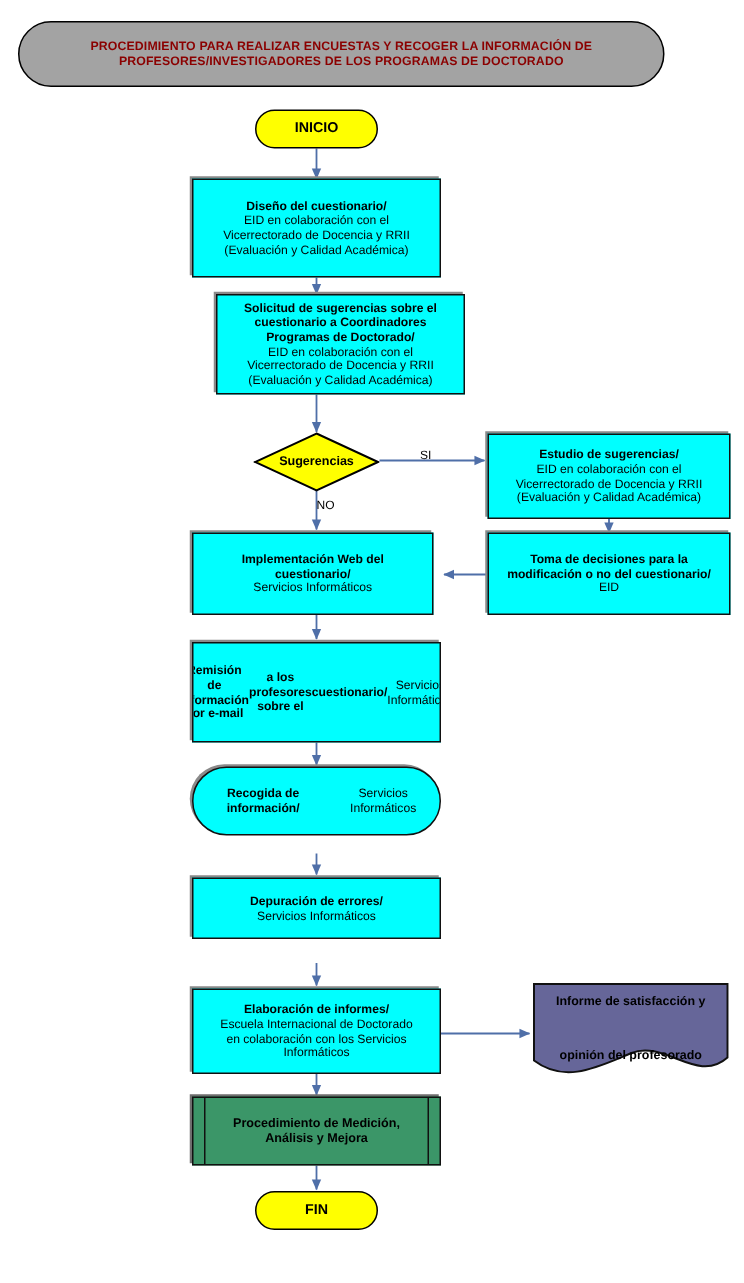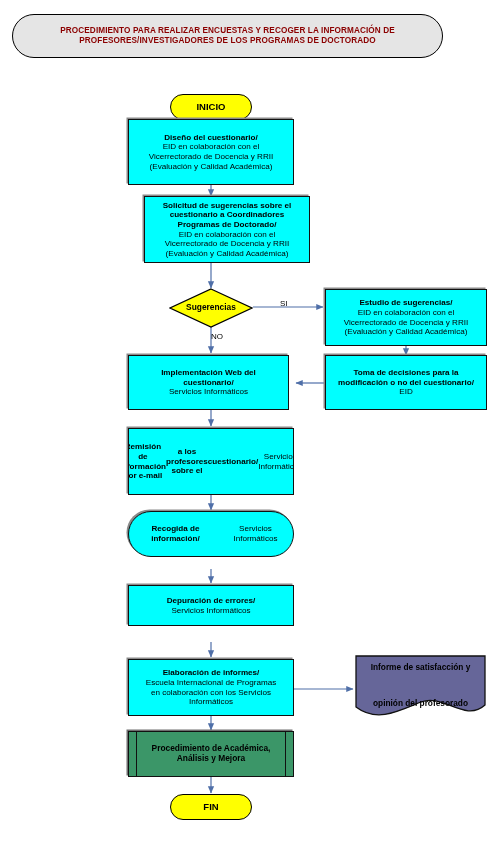--- a/index.html
+++ b/index.html
@@ -22,21 +22,21 @@
     box-sizing: border-box;
     display: flex;
     align-items: center;
     justify-content: center;
     text-align: center;
     color: #000000;
     line-height: 1.18;
   }
   
   .banner {
-    background: #e5e5e5;
+    background: #a3a3a3;
     border: 1.5px solid #000000;
     border-radius: 26px;
     color: #8b0000;
     font-weight: bold;
     font-size: 8.2px;
     letter-spacing: 0.1px;
     padding: 2px 26px;
     justify-content: flex-end;
   }
   
@@ -151,21 +151,21 @@
     </svg>
   </div>
 
   <div class="edge-label" style="left:280px;top:299px;">SI</div>
   <div class="edge-label" style="left:179px;top:332px;padding-left:32px;">NO</div>
 
   <div class="node banner" style="left:12px;top:14px;width:431px;height:44px;">
     <span>PROCEDIMIENTO PARA REALIZAR  ENCUESTAS Y RECOGER LA INFORMACIÓN DE PROFESORES/INVESTIGADORES  DE LOS PROGRAMAS DE DOCTORADO</span>
   </div>
 
-  <div class="node terminator" style="left:170px;top:73px;width:82px;height:26px;margin-top:21px;">
+  <div class="node terminator" style="left:170px;top:73px;width:82px;height:26px;">
     <span>INICIO</span>
   </div>
 
   <div class="node process" style="left:128px;top:119px;width:166px;height:66px;flex-direction:column;">
     <div class="ttl">Diseño del cuestionario/</div>
     <div>EID en colaboración con el</div>
     <div>Vicerrectorado de Docencia y RRII</div>
     <div>(Evaluación y Calidad Académica)</div>
   </div>
 
@@ -216,37 +216,37 @@
     <div>Servicios Informáticos</div>
   </div>
 
   <div class="node process" style="left:128px;top:585px;width:166px;height:41px;flex-direction:column;">
     <div class="ttl">Depuración de errores/</div>
     <div>Servicios Informáticos</div>
   </div>
 
   <div class="node process" style="left:128px;top:659px;width:166px;height:57px;flex-direction:column;">
     <div class="ttl">Elaboración de informes/</div>
-    <div>Escuela Internacional de Programas</div>
+    <div>Escuela Internacional de Doctorado</div>
     <div>en colaboración con los Servicios</div>
     <div>Informáticos</div>
   </div>
 
   <div class="node document" style="left:355px;top:655px;width:131px;height:62px;flex-direction:column;">
     <svg width="131" height="62">
       <path d="M1,1 L130,1 L130,50 C110,68 88,38 66,47 C44,56 22,68 1,52 Z" fill="#666699" stroke="#111111" stroke-width="1.3"></path>
     </svg>
     <div class="dtext">Informe de satisfacción y</div>
     <div class="dtext" style="padding-bottom:0;margin-top:-2px;">opinión del profesorado</div>
   </div>
 
   <div class="node predef" style="left:128px;top:731px;width:166px;height:46px;flex-direction:column;">
     <div class="bar l"></div>
     <div class="bar r"></div>
-    <div>Procedimiento de Académica,</div>
+    <div>Procedimiento de Medición,</div>
     <div>Análisis y Mejora</div>
   </div>
 
   <div class="node terminator" style="left:170px;top:794px;width:82px;height:26px;">
     <span>FIN</span>
   </div>
 
 </div>
 
 </body></html>

